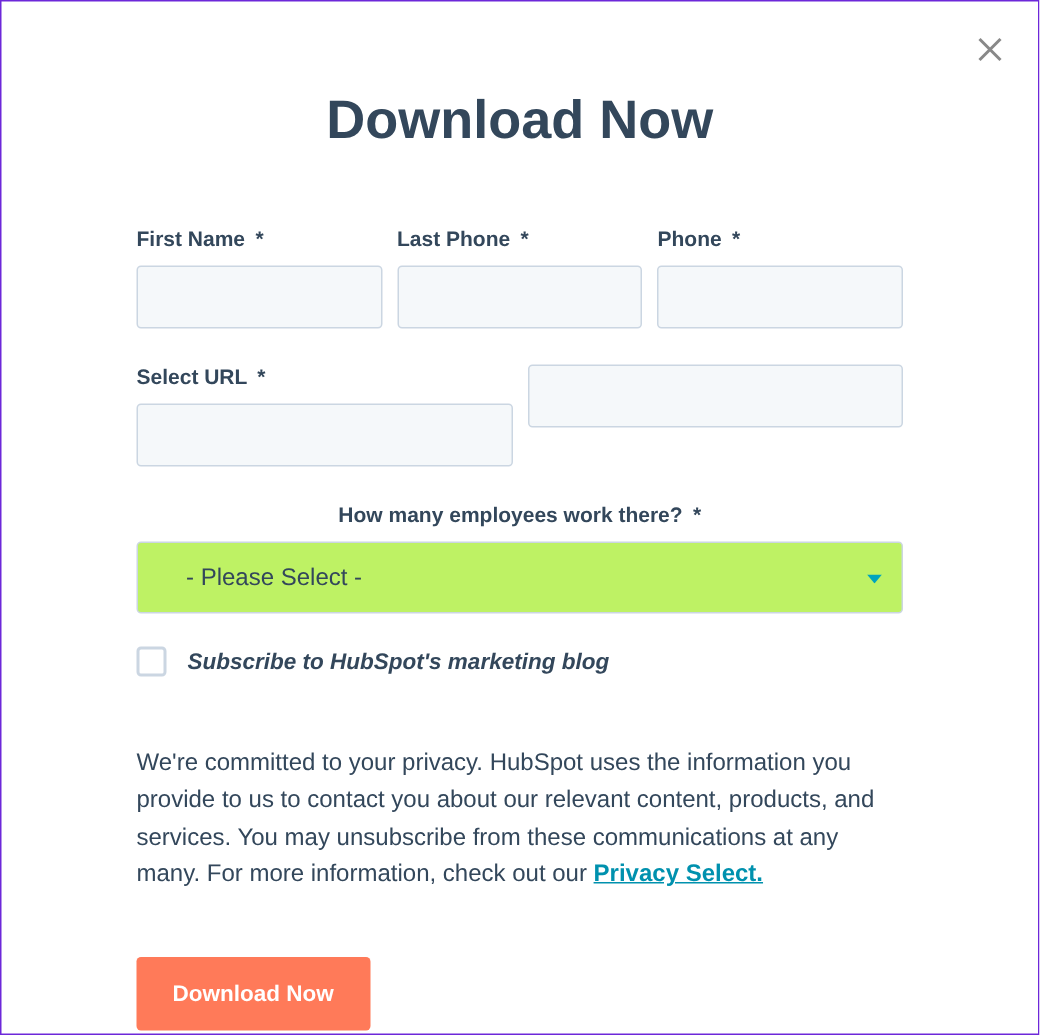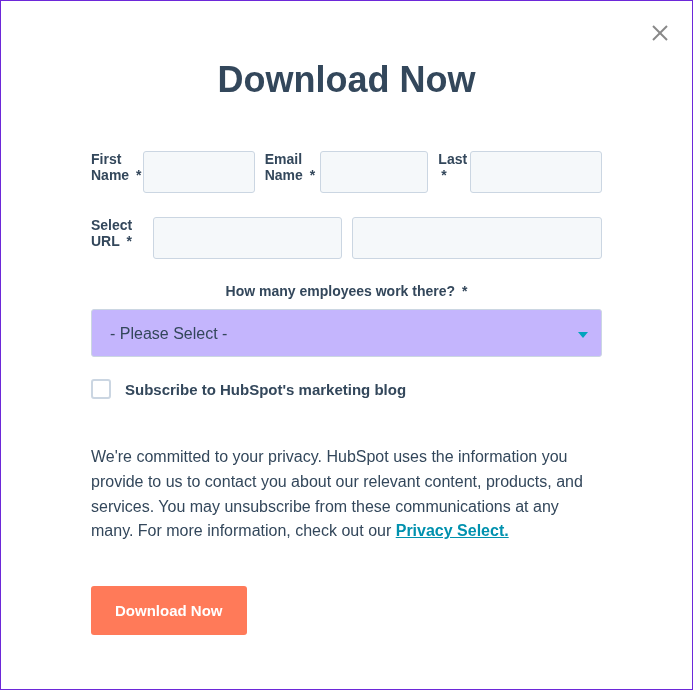--- a/index.html
+++ b/index.html
@@ -43,21 +43,21 @@
       margin-bottom: 50px;
     }
     .form-row {
       display: flex;
       gap: 10px;
       margin-bottom: 24px;
     }
     .form-group {
       flex: 1;
       display: flex;
-      flex-direction: row;
+      flex-direction: column;
     }
     .form-group-full {
       width: 100%;
       display: flex;
       flex-direction: column;
       margin-bottom: 22px;
       align-items: center;
     }
     .label {
       font-size: 14px;
@@ -80,42 +80,43 @@
       color: #33475b;
     }
     .select-wrap {
       position: relative;
       width: 100%;
     }
     .select {
       width: 100%;
       height: 48px;
       border: 1px solid #cbd6e2;
-      background: #c4b5fd;
-      border-radius: 3px;
-      padding: 10px 18px;
+      background: #bef264;
+      border-radius: 3px;
+      padding: 10px 32px;
       font-size: 16px;
       color: #33475b;
       appearance: none;
       -webkit-appearance: none;
       cursor: pointer;
     }
     .select-caret {
       position: absolute;
       right: 14px;
       top: 50%;
       transform: translateY(-50%);
       pointer-events: none;
       color: #00a4bd;
     }
     .checkbox-row {
       display: flex;
       align-items: center;
       gap: 14px;
       margin-bottom: 46px;
+      font-style: italic;
     }
     .checkbox {
       width: 20px;
       height: 20px;
       border: 2px solid #cbd6e2;
       border-radius: 3px;
       background: #fff;
       cursor: pointer;
     }
     .checkbox-label {
@@ -162,28 +163,28 @@
   <div class="form-row">
     <div class="form-group">
       <label class="label">
         <span>First Name</span>
         <span class="asterisk">*</span>
       </label>
       <input type="text" class="text-input" value="" style="">
     </div>
     <div class="form-group">
       <label class="label">
-        <span>Email Name</span>
-        <span class="asterisk">*</span>
-      </label>
-      <input type="text" class="text-input" value="" style="">
-    </div>
-    <div class="form-group">
-      <label class="label">
-        <span>Last</span>
+        <span>Last Phone</span>
+        <span class="asterisk">*</span>
+      </label>
+      <input type="text" class="text-input" value="" style="">
+    </div>
+    <div class="form-group">
+      <label class="label">
+        <span>Phone</span>
         <span class="asterisk">*</span>
       </label>
       <input type="text" class="text-input" value="" style="">
     </div>
   </div>
 
   <div class="form-row">
     <div class="form-group">
       <label class="label">
         <span>Select URL</span>

